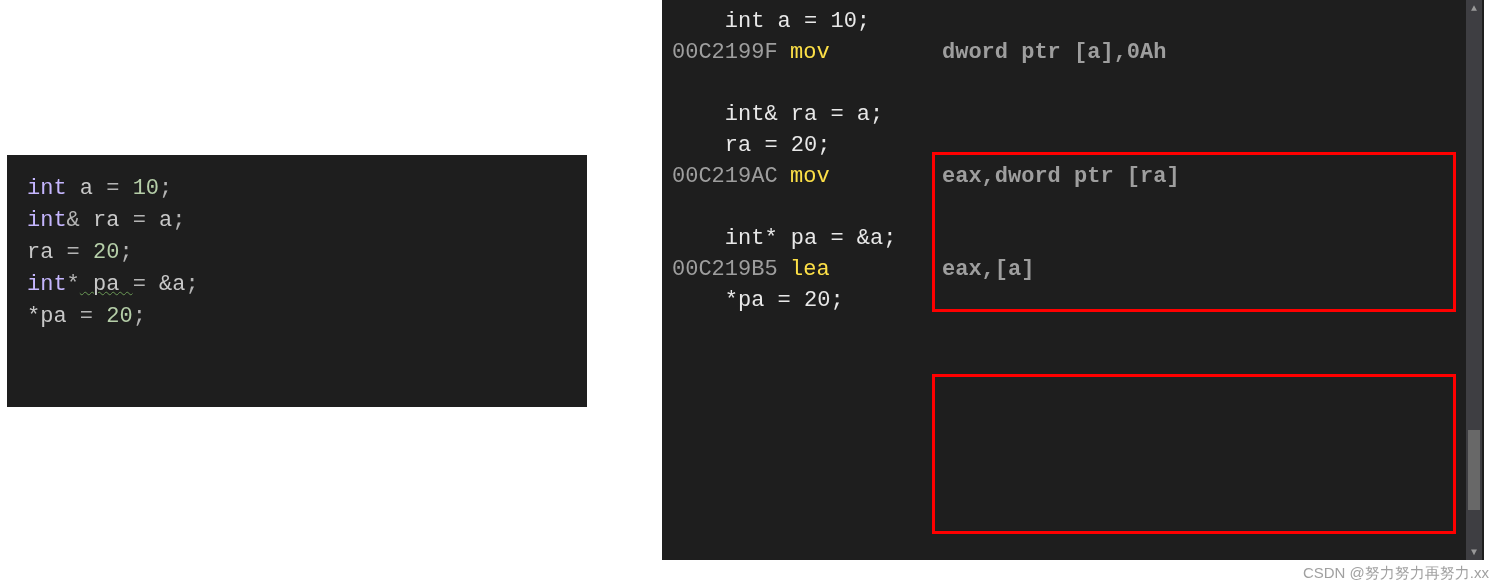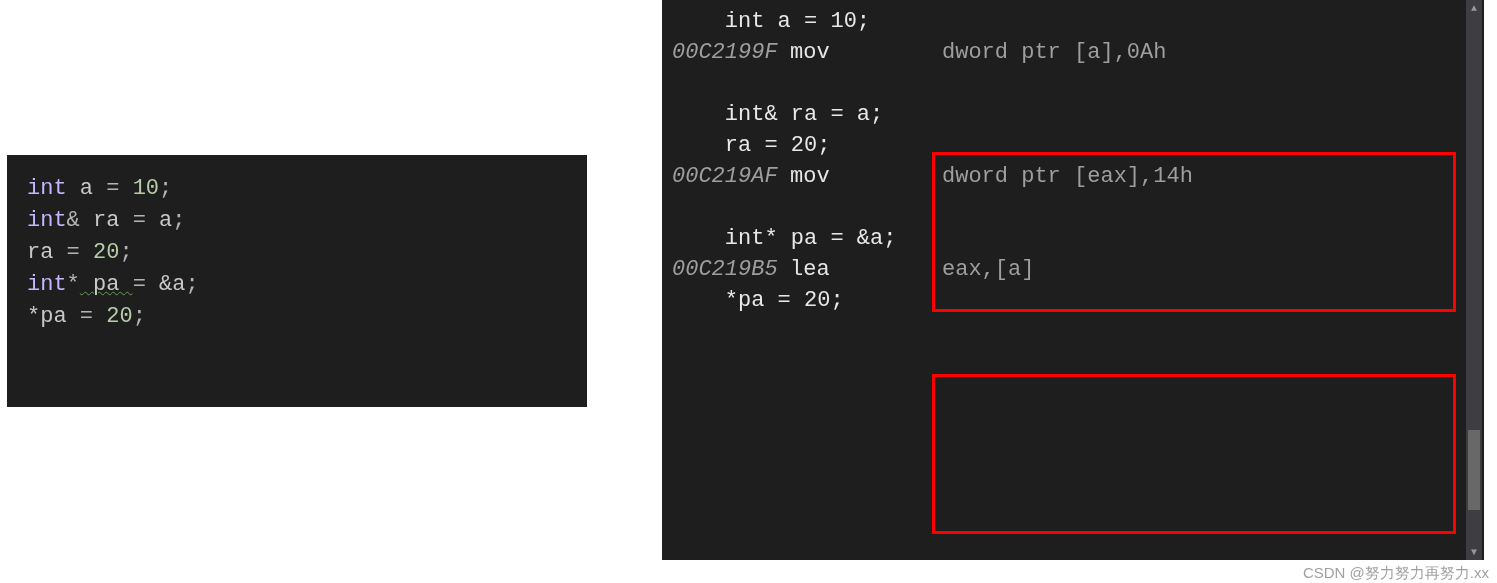--- a/index.html
+++ b/index.html
@@ -45,23 +45,23 @@
     color: #9e9e9e;
     padding-left: 10px;
     height: 31px;
   }
   .src-line {
     white-space: pre;
     color: #e8e8e8;
     padding-left: 10px;
     height: 31px;
   }
-  .addr { display:inline-block; width: 118px; color:#9e9e9e;font-style:italic; }
-  .mnem { display:inline-block; width: 152px; color:#e5e5e5; }
-  .oper { color:#9e9e9e; }
+  .addr { display:inline-block; width: 118px; color:#9e9e9e; }
+  .mnem { display:inline-block; width: 152px; color:#fde047; }
+  .oper { color:#9e9e9e;font-weight:bold; }
 
   .highlight-box {
     position: absolute;
     border: 3px solid #ff0000;
     pointer-events: none;
   }
   .box1 { left: 932px; top: 152px; width: 524px; height: 160px; }
   .box2 { left: 932px; top: 374px; width: 524px; height: 160px; }
 
   .scrollbar {
@@ -109,21 +109,21 @@
   <div class="code-line"><span class="kw">int</span><span class="ref">*</span><span class="var warn"> pa </span><span class="op">= </span><span class="var">&amp;a</span><span class="op">;</span></div>
   <div class="code-line"><span class="var">*pa </span><span class="op">= </span><span class="num">20</span><span class="op">;</span></div>
 </div>
 
 <div class="right-panel">
   <div class="src-line">    int a = 10;</div>
   <div class="asm-line"><span class="addr">00C2199F</span><span class="mnem">mov</span><span class="oper">dword ptr [a],0Ah</span></div>
   <div class="asm-line"> </div>
   <div class="src-line">    int&amp; ra = a;</div>
   <div class="src-line">    ra = 20;</div>
-  <div class="asm-line"><span class="addr">00C219AF</span><span class="mnem">mov</span><span class="oper">dword ptr [eax],14h</span></div>
+  <div class="asm-line"><span class="addr">00C219AC</span><span class="mnem">mov</span><span class="oper">eax,dword ptr [ra]</span></div>
   <div class="asm-line"> </div>
   <div class="src-line">    int* pa = &amp;a;</div>
   <div class="asm-line"><span class="addr">00C219B5</span><span class="mnem">lea</span><span class="oper">eax,[a]</span></div>
   <div class="src-line">    *pa = 20;</div>
 </div>
 
 <div class="highlight-box box1"></div>
 <div class="highlight-box box2"></div>
 
 <div class="scrollbar">

